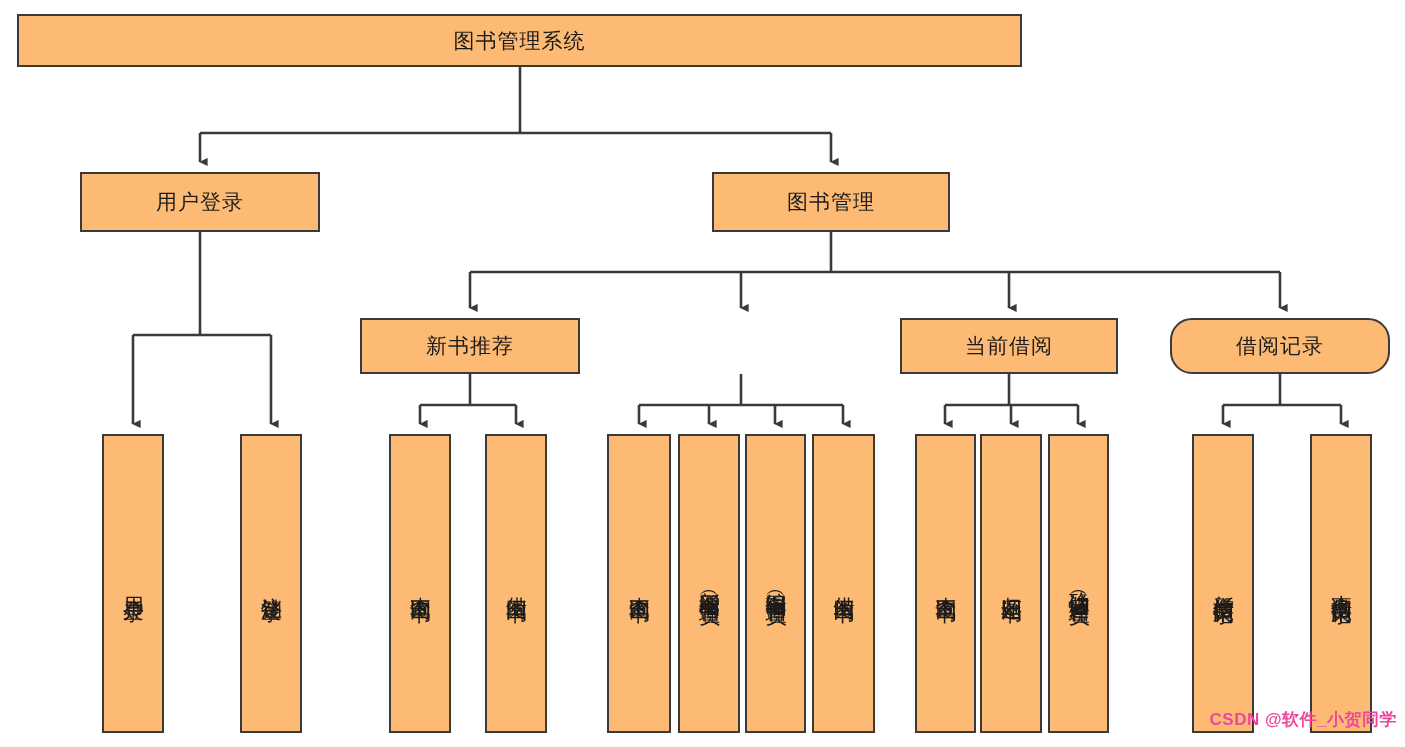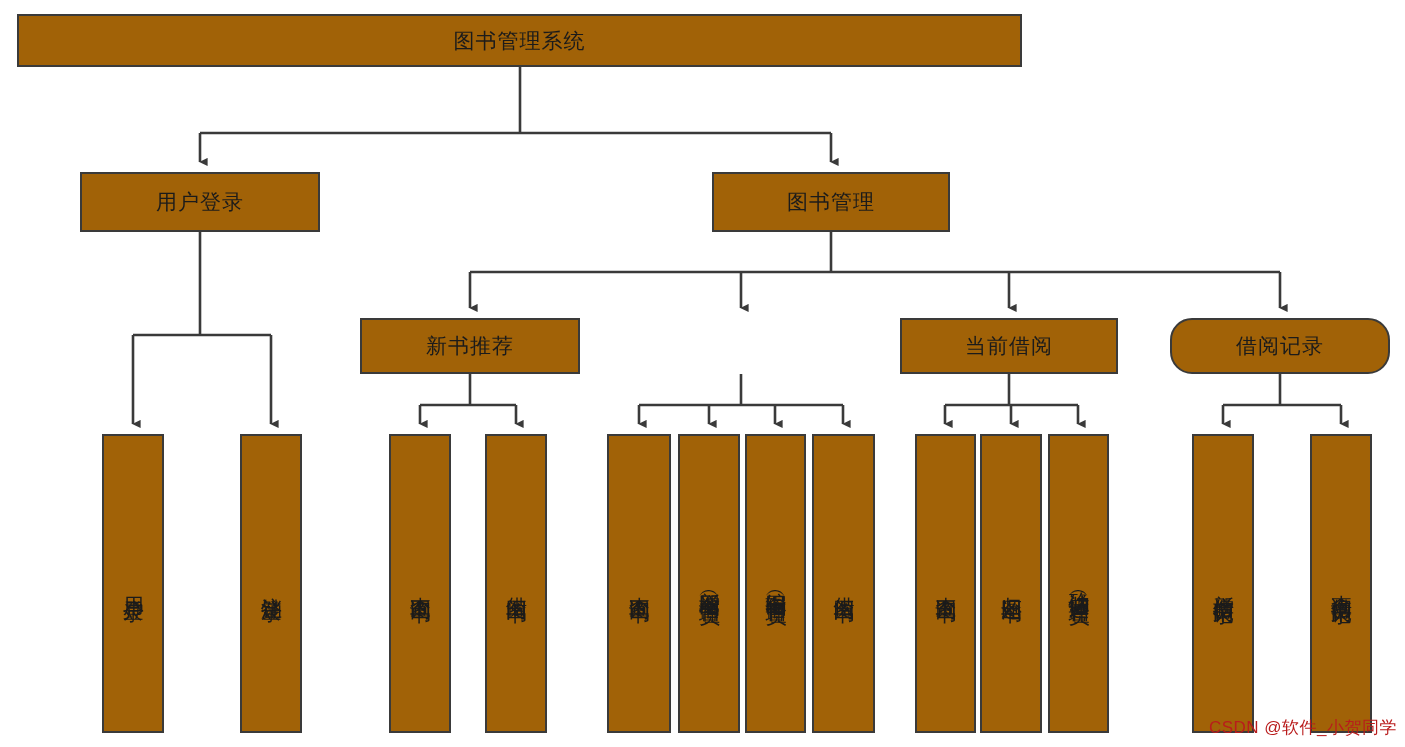--- a/index.html
+++ b/index.html
@@ -22,21 +22,21 @@
     left: 0;
     top: 0;
     width: 1405px;
     height: 747px;
     pointer-events: none;
   }
   .node {
     position: absolute;
     box-sizing: border-box;
     border: 2.5px solid #3a3a3a;
-    background: #a16207;
+    background: #fdba74;
     display: flex;
     align-items: center;
     justify-content: center;
     color: #1b1b1b;
   }
   .node.horiz {
     font-size: 21px;
     letter-spacing: 1px;
   }
   .node.vert {
@@ -51,25 +51,26 @@
   }
   .node.vert > span {
     writing-mode: vertical-rl;
     text-orientation: upright;
     white-space: normal;
     max-height: 100%;
   }
   #watermark {
     position: absolute;
     right: 8px;
-    bottom: 8px;
+    bottom: 16px;
     font-size: 17px;
-    color: #b91c1c;
+    color: #ec4899;
     letter-spacing: 0.5px;
     white-space: nowrap;
+    font-weight: bold;
   }
 </style>
 </head>
 <body>
 
 <div id="canvas">
 
   <svg id="edges" viewBox="0 0 1405 747">
     <defs>
       <marker id="arrow" markerWidth="9" markerHeight="9" refX="4.5" refY="7.6" orient="auto" markerUnits="userSpaceOnUse">

